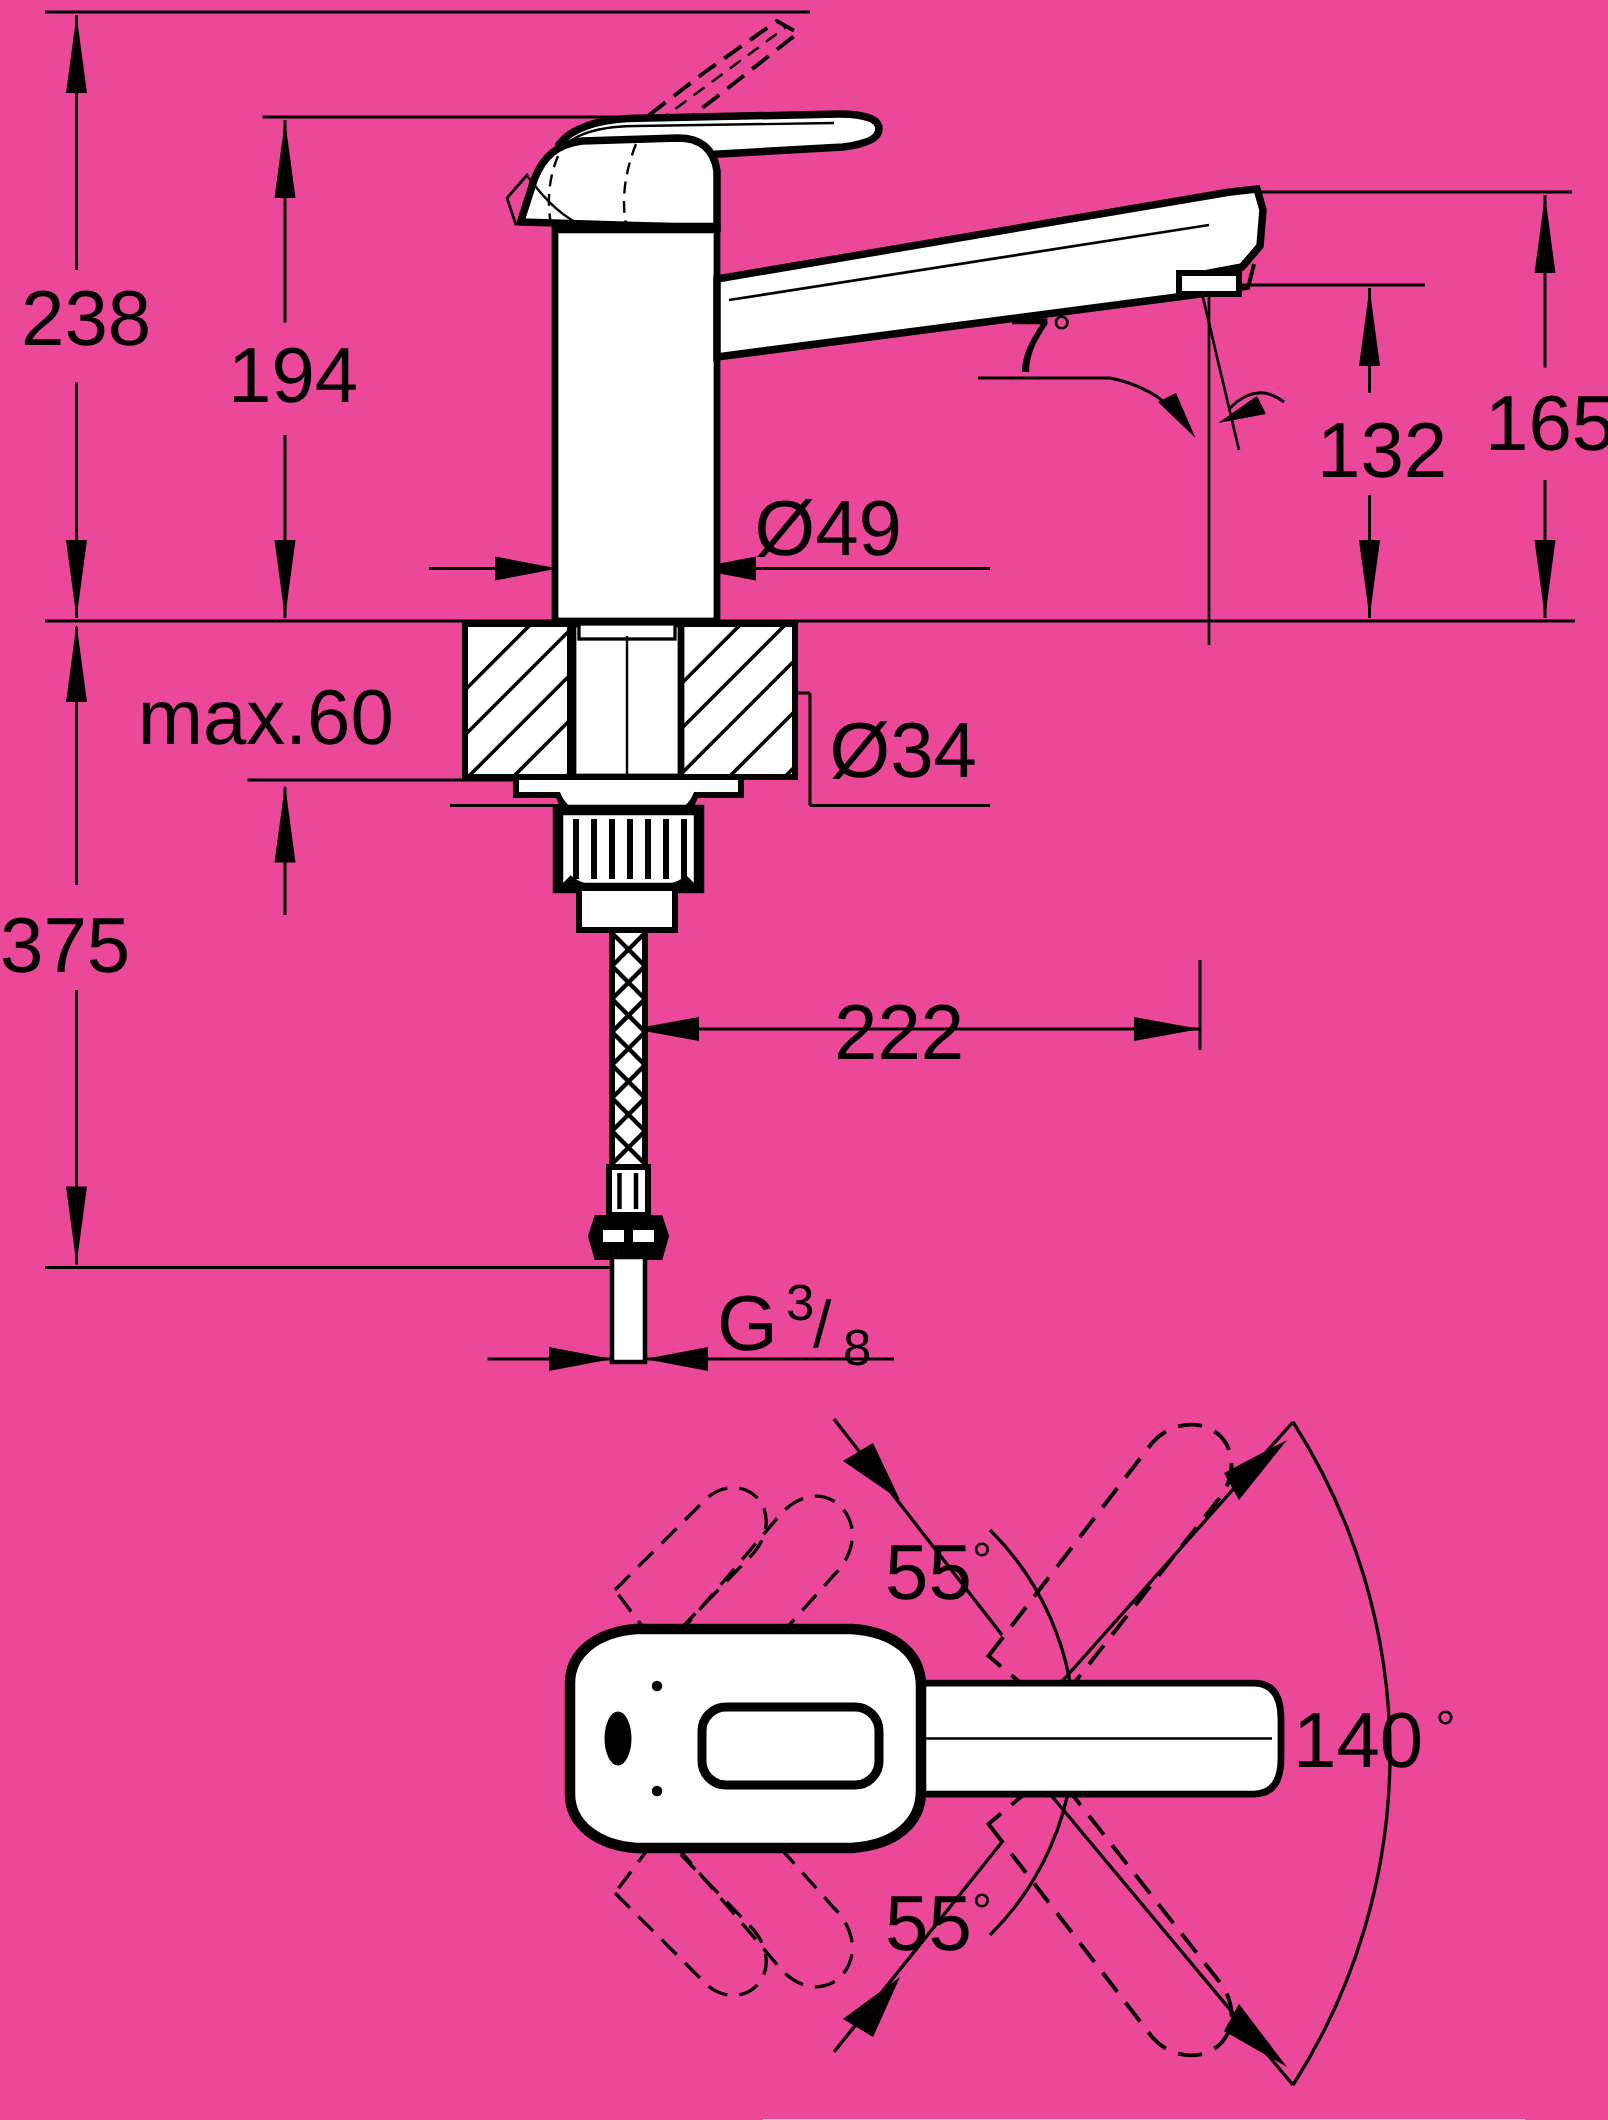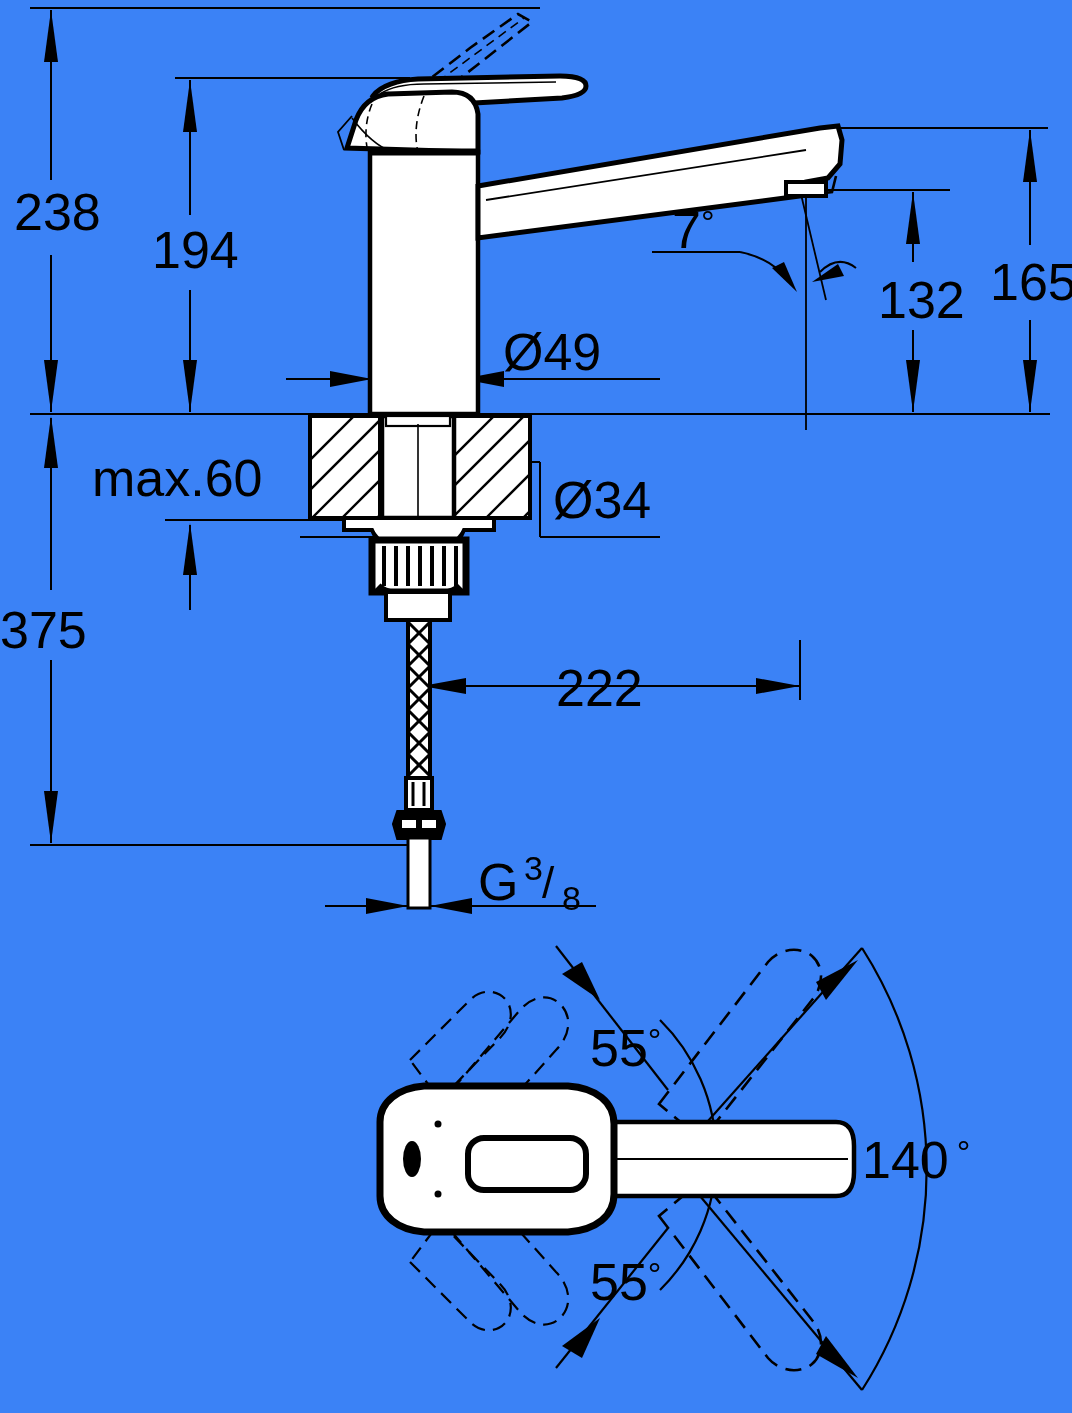--- a/index.html
+++ b/index.html
@@ -1,17 +1,17 @@
 <!DOCTYPE html>
 <html><head>
 <meta charset="utf-8">
 <style>
   html,body{margin:0;padding:0;background:#fff;}
   body{font-family:"Liberation Sans", sans-serif;}
-  #stage{position:relative;width:1072px;height:1413px;background:#3b82f6;overflow:hidden;}
+  #stage{position:relative;width:1072px;height:1413px;background:#ec4899;overflow:hidden;}
   #stage svg{position:absolute;left:0;top:0;}
   text{font-family:"Liberation Sans", sans-serif;fill:#000;}
   .dimtext{font-size:52px;}
   .deg{font-size:34px;}
 </style>
 </head>
 <body>
 
 <div id="stage">
 

